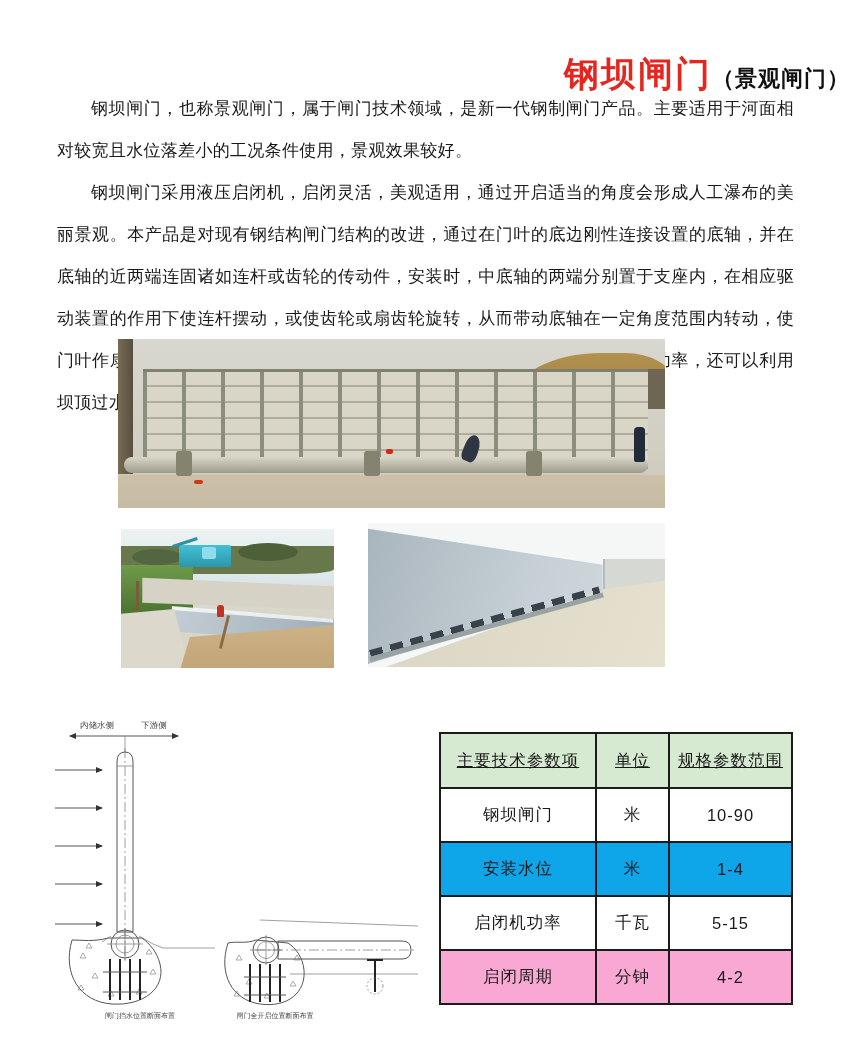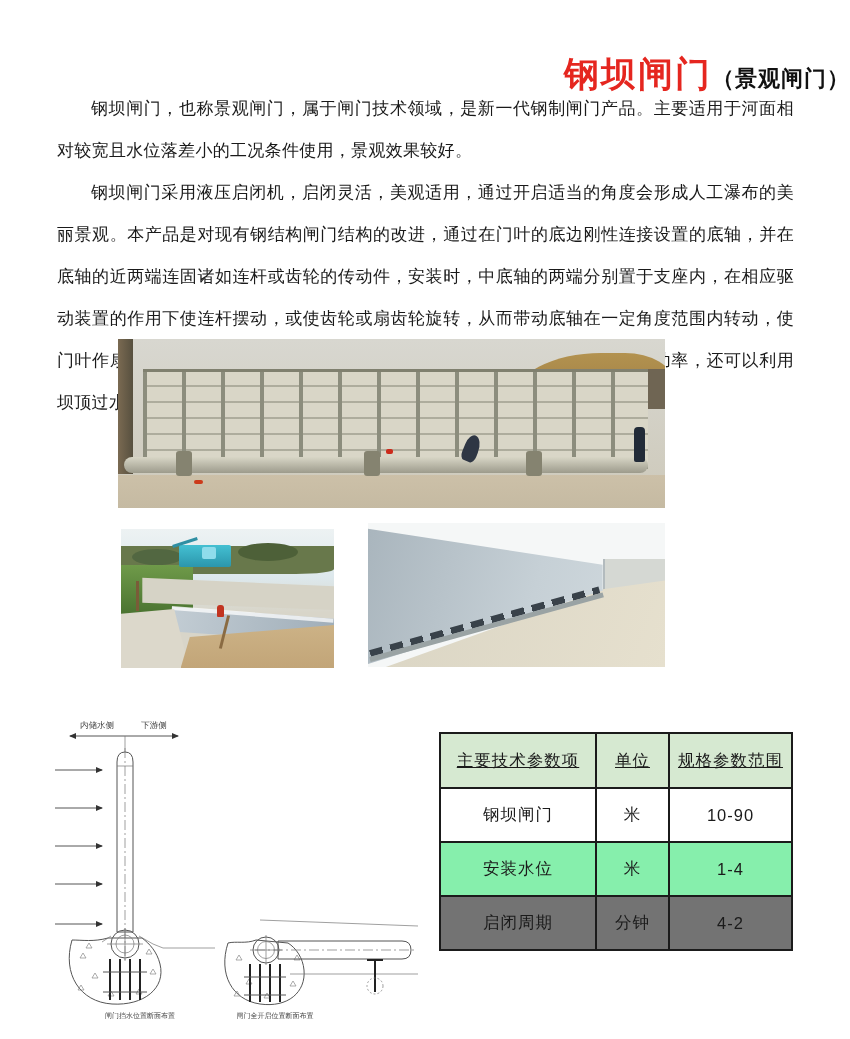--- a/index.html
+++ b/index.html
@@ -249,26 +249,31 @@
         <th>单位</th>
         <th>规格参数范围</th>
       </tr>
     </thead>
     <tbody>
       <tr>
         <td>钢坝闸门</td>
         <td>米</td>
         <td>10-90</td>
       </tr>
-      <tr style="background:#86efac">
+      <tr style="background:#0ea5e9">
         <td>安装水位</td>
         <td>米</td>
         <td>1-4</td>
       </tr>
-      <tr style="background:#737373">
+      <tr>
+        <td>启闭机功率</td>
+        <td>千瓦</td>
+        <td>5-15</td>
+      </tr>
+      <tr style="background:#f9a8d4">
         <td>启闭周期</td>
         <td>分钟</td>
         <td>4-2</td>
       </tr>
     </tbody>
   </table>
 
 </div>
 
 </body></html>

